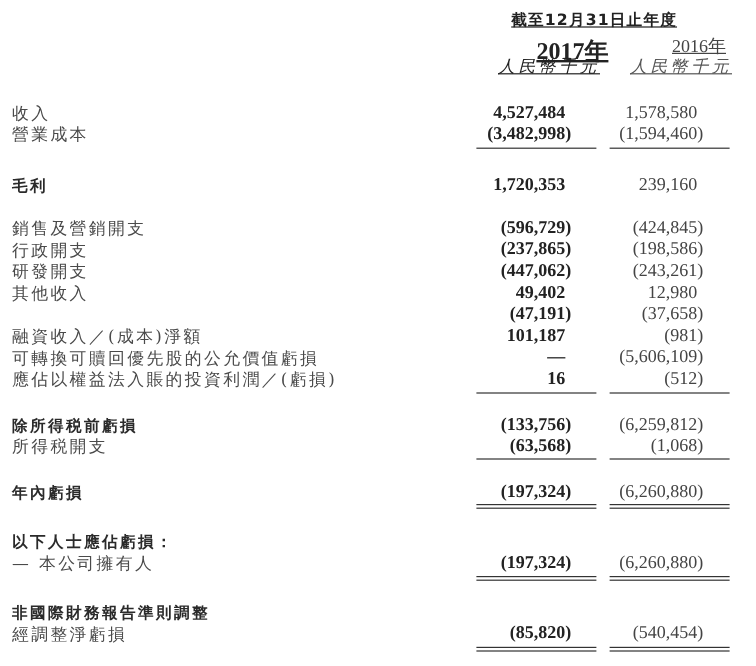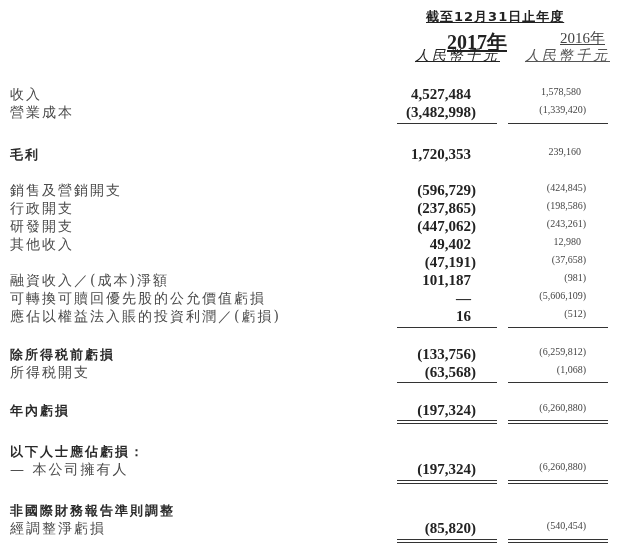--- a/index.html
+++ b/index.html
@@ -9,21 +9,21 @@
   .hdr-period { left: 426px; top: 8px; font-family: "DejaVu Sans", sans-serif; font-weight: bold; font-size: 13px; letter-spacing: 1px; }
   .hdr-y1 { left: 447px; top: 29px; font-weight: bold; font-family: "Liberation Serif", serif; font-size: 20px; }
   .hdr-y2 { left: 560px; top: 29px; font-family: "Liberation Serif", serif; font-size: 15px; color:#444; }
   .hdr-u1 { left: 415px; top: 47px; font-style: italic; font-size: 14px; letter-spacing: 3px; }
   .hdr-u2 { left: 525px; top: 47px; font-style: italic; font-size: 14px; letter-spacing: 3px; color:#555; }
 
   .row { position: absolute; left: 0; width: 608px; height: 18px; }
   .lbl { position: absolute; left: 10px; top: 0; font-size: 14px; letter-spacing: 2px; color: #4a4a4a; white-space: nowrap; }
   .lbl.bold { font-family: "DejaVu Sans", sans-serif; font-weight: bold; color: #2a2a2a; font-size: 13px; letter-spacing: 2px; }
   .v1 { position: absolute; right: 132px; top: 0; font-family: "Liberation Serif", serif; font-weight: bold; font-size: 15px; color: #222; white-space: nowrap; }
-  .v2 { position: absolute; right: 22px; top: 0; font-family: "Liberation Serif", serif; font-size: 10px; color: #444; white-space: nowrap; }
+  .v2 { position: absolute; right: 22px; top: 0; font-family: "Liberation Serif", serif; font-size: 15px; color: #444; white-space: nowrap; }
   .v1.pos, .v2.pos { margin-right: 5px; margin-left: 25px; }
 
   .rule { position: absolute; height: 0; border-top: 1px solid #333; }
   .rule.dbl { border-top: 1px solid #333; border-bottom: 1px solid #333; height: 2px; }
   .c1 { left: 397px; width: 100px; }
   .c2 { left: 508px; width: 100px; }
 </style>
 </head>
 <body>
 
@@ -38,21 +38,21 @@
 <div>
 
   <div class="row" style="top:86px">
     <span class="lbl">收入</span>
     <span class="v1 pos">4,527,484</span>
     <span class="v2 pos">1,578,580</span>
   </div>
   <div class="row" style="top:104px">
     <span class="lbl">營業成本</span>
     <span class="v1">(3,482,998)</span>
-    <span class="v2">(1,339,420)</span>
+    <span class="v2">(1,594,460)</span>
   </div>
   <div class="rule c1" style="top:123px"></div>
   <div class="rule c2" style="top:123px"></div>
 
   <div class="row" style="top:146px">
     <span class="lbl bold">毛利</span>
     <span class="v1 pos">1,720,353</span>
     <span class="v2 pos">239,160</span>
   </div>
 

